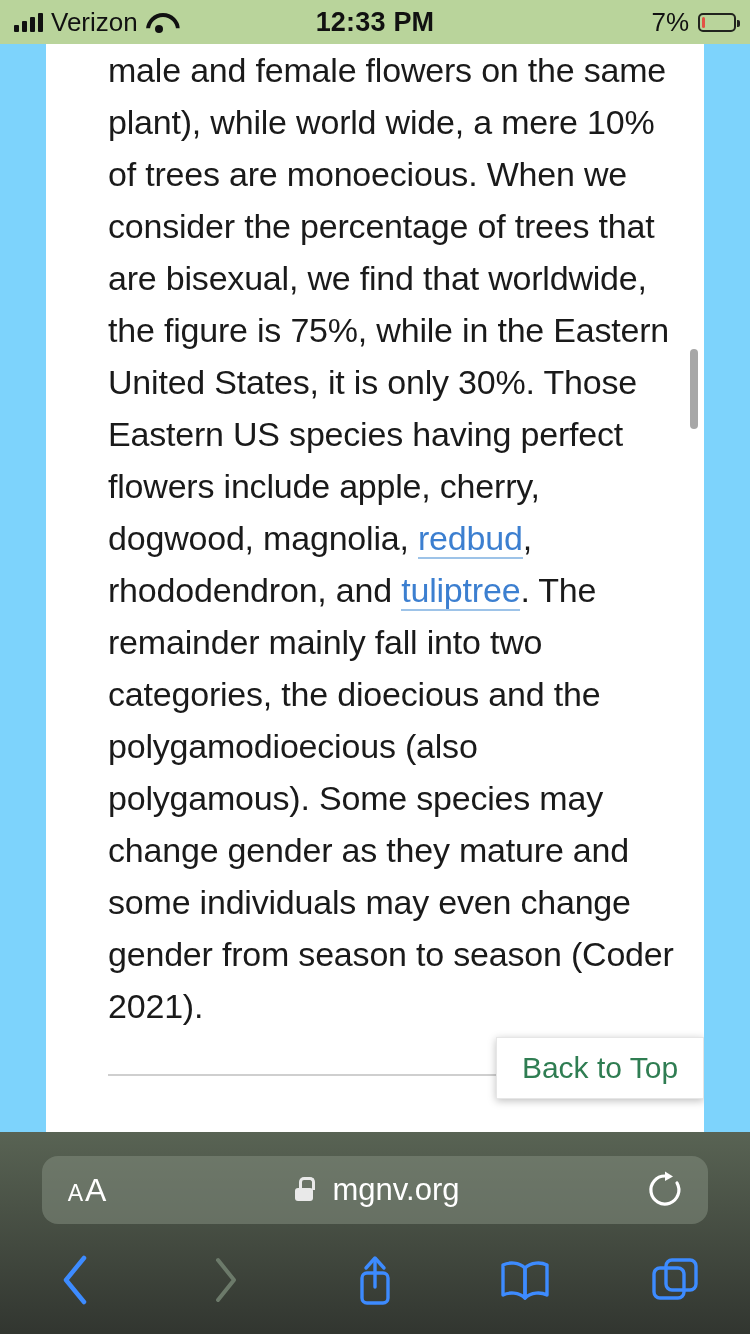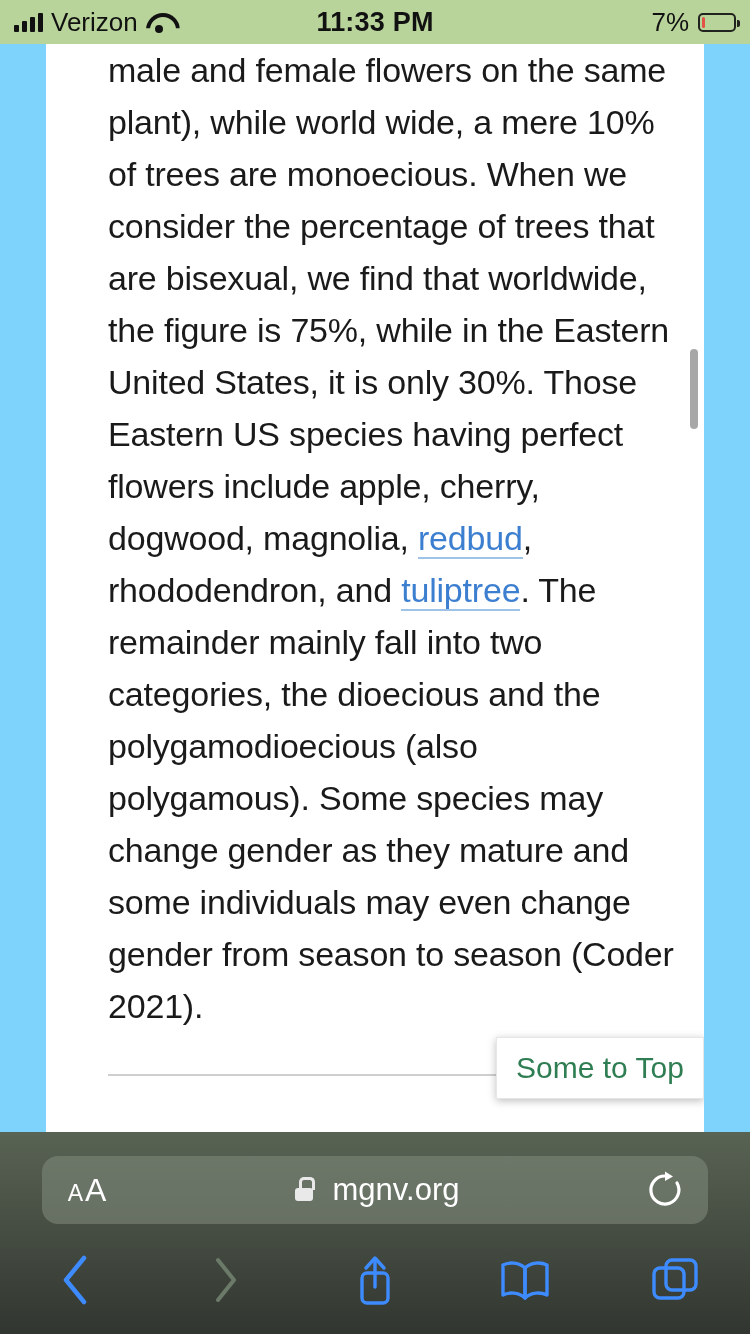--- a/index.html
+++ b/index.html
@@ -162,37 +162,37 @@
     <div class="sb-left">
       <span class="bars">
           <i></i>
           <i></i>
           <i></i>
           <i></i>
         </span>
       <span class="carrier">Verizon</span>
       <span class="wifi"></span>
     </div>
-    <div class="sb-center">11:33 PM</div>
+    <div class="sb-center">12:33 PM</div>
     <div class="sb-right">
       <span class="batt-pct">7%</span>
       <span class="batt">
           <span class="batt-fill"></span>
         </span>
     </div>
   </div>
 
   <div class="page">
     <div class="article">
       <p><span>male and female flowers on the same plant), while world wide, a mere 10% of trees are monoecious. When we consider the percentage of trees that are bisexual, we find that worldwide, the figure is 75%, while in the Eastern United States, it is only 30%. Those Eastern US species having perfect flowers include apple, cherry, dogwood, magnolia, </span><a href="#">redbud</a><span>, rhododendron, and </span><a href="#">tuliptree</a><span>. The remainder mainly fall into two categories, the dioecious and the polygamodioecious (also polygamous). Some species may change gender as they mature and some individuals may even change gender from season to season (Coder 2021).</span></p>
     </div>
     <div class="hr"></div>
 
     <div class="back-to-top">
-      <span>Some to Top</span>
+      <span>Back to Top</span>
     </div>
 
     <div class="scroll-indicator"></div>
   </div>
 
   <div class="browser-bar">
 
     <div class="addressbar">
       <div class="aa">
         <span class="small">A</span>

